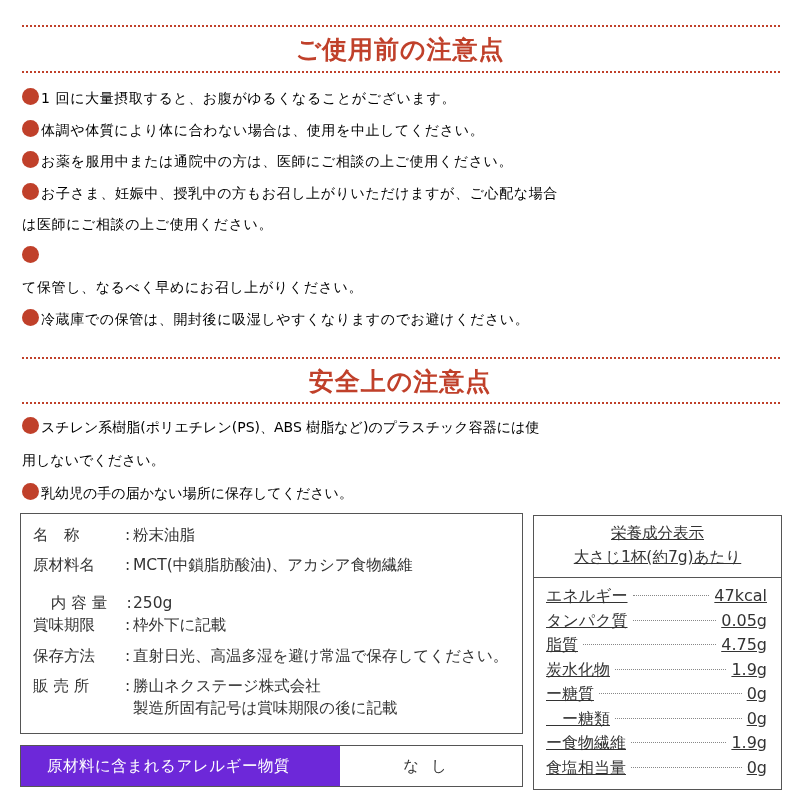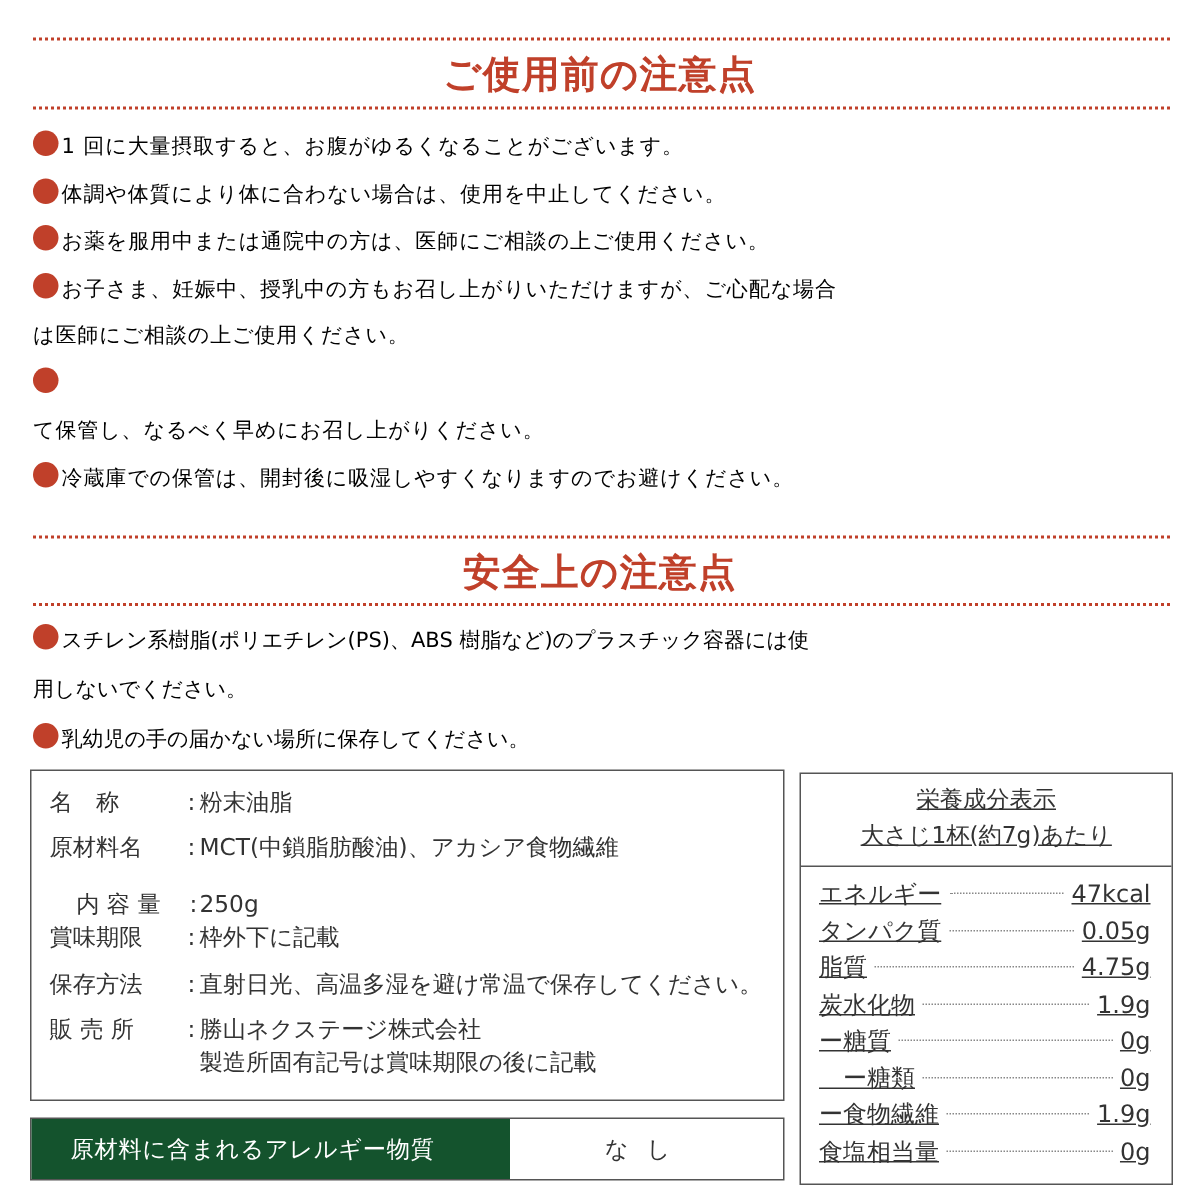--- a/index.html
+++ b/index.html
@@ -22,21 +22,21 @@
     .info-row { position: absolute; left: 12px; font-size: 15.5px; color: #333; white-space: nowrap; height: 26px; line-height: 26px; }
     .info-label { display: inline-block; width: 92px; }
     .info-colon { display: inline-block; width: 8px; }
     .info-value { display: inline-block; }
 
     .allergy {
       position: absolute; left: 20px; top: 745px; width: 503px; height: 42px;
       border: 1.5px solid #555; display: flex;
     }
     .allergy-label {
-      width: 319px; background: #14532d; color: #ffffff; font-size: 15.5px;
+      width: 319px; background: #6d28d9; color: #ffffff; font-size: 15.5px;
       display: flex; align-items: center; padding-left: 26px; letter-spacing: 0.5px;
     }
     .allergy-value {
       flex: 1; display: flex; align-items: center; justify-content: center;
       font-size: 15.5px; letter-spacing: 12px; color: #333;
     }
 
     .nutri {
       position: absolute; left: 533px; top: 515px; width: 249px; height: 275px;
       border: 1.5px solid #555;

